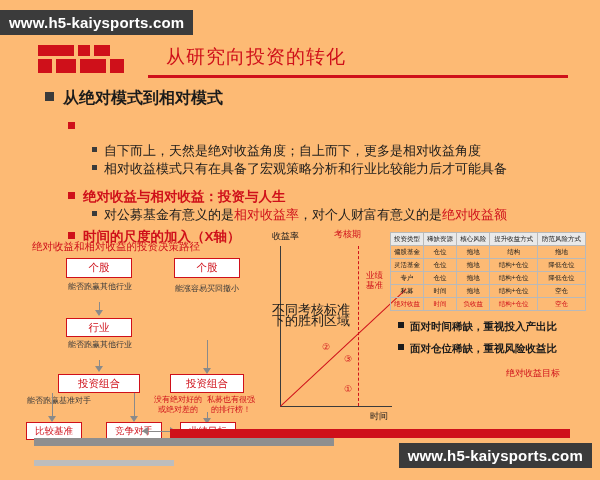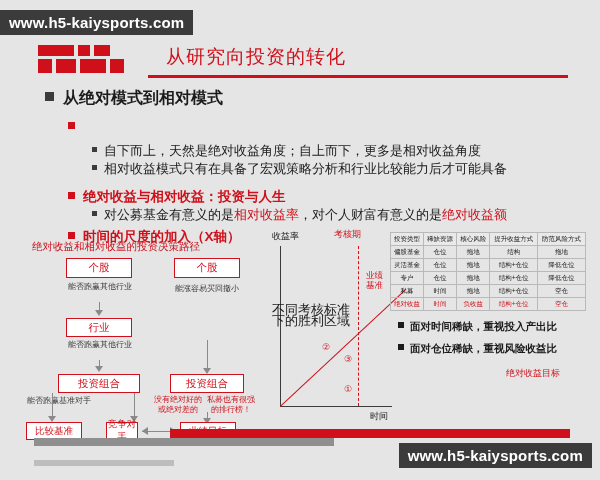--- a/index.html
+++ b/index.html
@@ -11,21 +11,21 @@
     height: 480px;
     background: #ffffff;
     font-family: "Liberation Sans", sans-serif;
     overflow: hidden;
     position: relative;
   }
   .slide {
     position: absolute;
     left: 0; top: 0;
     width: 600px; height: 480px;
-    background: #e5e5e5;
+    background: #fdba74;
   }
   
   .wm {
     position: absolute;
     background: #3b3b3b;
     color: #ffffff;
     font-size: 15px;
     font-weight: bold;
     padding: 4px 9px;
     letter-spacing: 0.2px;
@@ -338,21 +338,21 @@
 
     <div class="dbox" style="left:34px; top:134px; width:82px; height:19px;">投资组合</div>
     <div class="dnote" style="left:0px; top:156px; width:70px;">能否跑赢基准对手</div>
 
     <div class="dline" style="left:28px; top:153px; width:1px; height:26px;"></div>
     <div class="dline" style="left:110px; top:153px; width:1px; height:26px;"></div>
     <div class="arrow-d" style="left:24px; top:176px;"></div>
     <div class="arrow-d" style="left:106px; top:176px;"></div>
 
     <div class="dbox sm" style="left:2px; top:182px; width:56px; height:18px;">比较基准</div>
-    <div class="dbox sm" style="left:82px; top:182px; width:32px; height:18px;">竞争对手</div>
+    <div class="dbox sm" style="left:82px; top:182px; width:56px; height:18px;">竞争对手</div>
 
     <div class="dbox" style="left:150px; top:18px; width:66px; height:20px;">个股</div>
     <div class="dnote" style="left:146px; top:44px; width:74px;">能涨容易买回撤小</div>
     <div class="dline" style="left:183px; top:100px; width:1px; height:30px;"></div>
     <div class="arrow-d" style="left:179px; top:128px;"></div>
 
     <div class="dbox" style="left:146px; top:134px; width:74px; height:19px;">投资组合</div>
     <div class="dnote rednote" style="left:128px; top:155px; width:52px;">没有绝对好的或绝对差的</div>
     <div class="dnote rednote" style="left:182px; top:155px; width:50px;">私募也有很强的排行榜！</div>
     <div class="dline" style="left:183px; top:172px; width:1px; height:10px;"></div>

